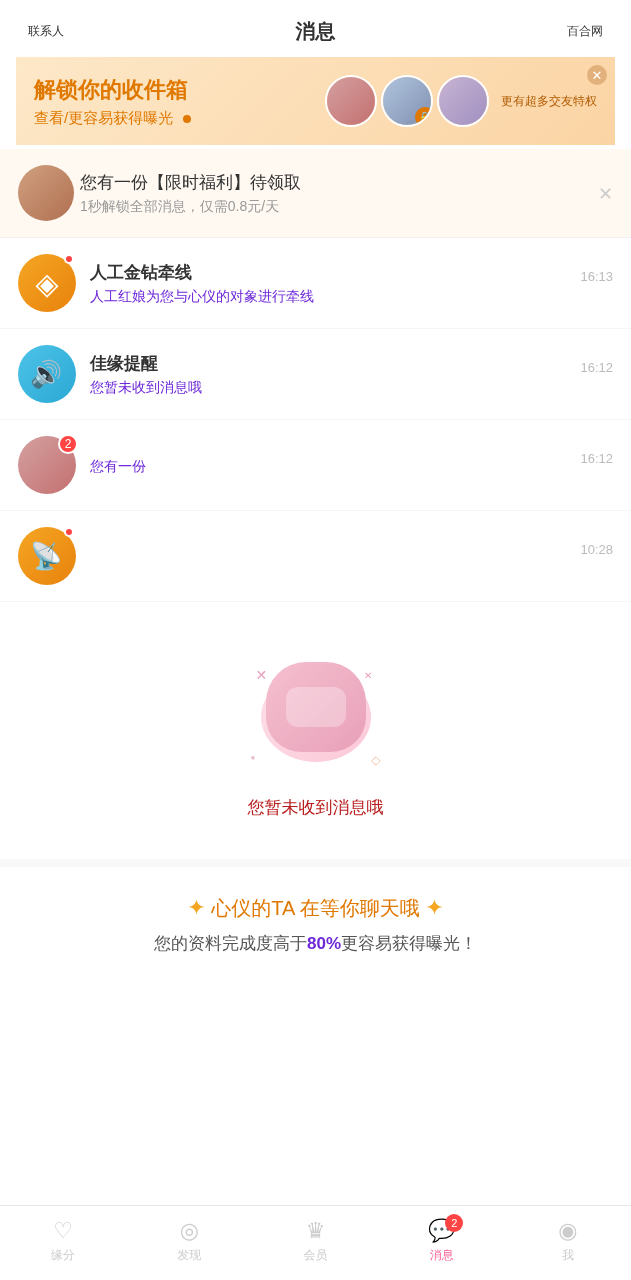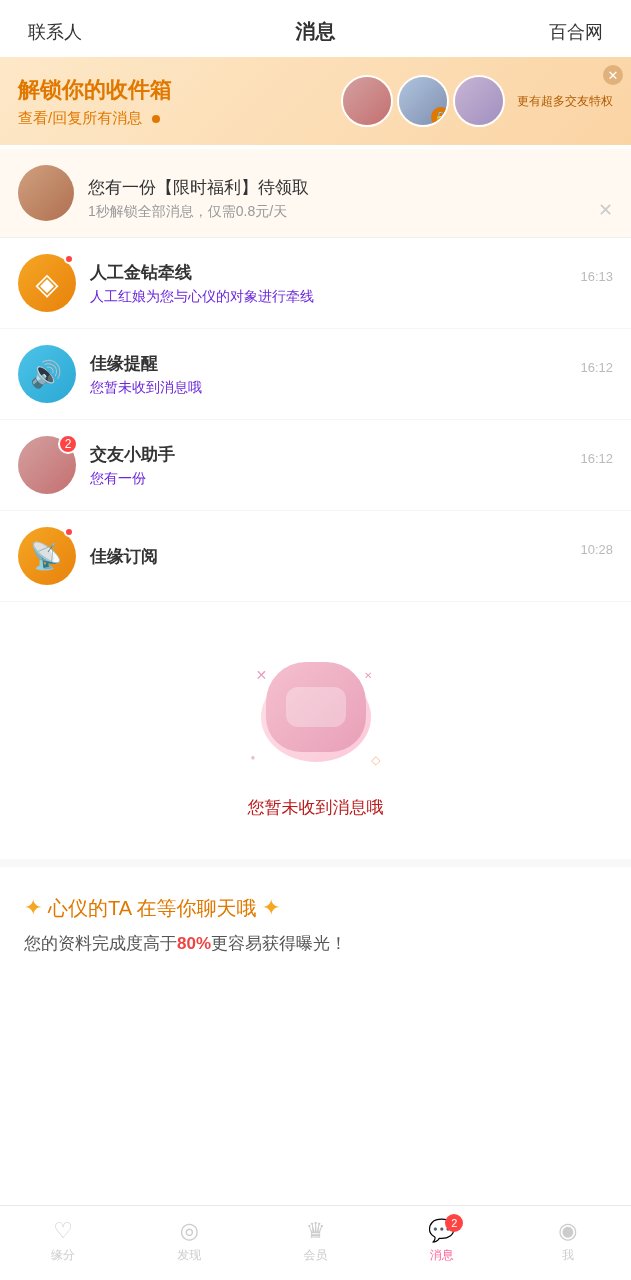--- a/index.html
+++ b/index.html
@@ -14,33 +14,33 @@
 
     
     .top-nav {
       display: flex;
       align-items: center;
       justify-content: space-between;
       padding: 18px 28px 12px;
       background: #fff;
     }
     .top-nav-link {
-      font-size: 18px;
+      font-size: 12px;
       color: #333;
       font-weight: 400;
     }
     .top-nav-title {
       font-size: 20px;
       color: #333;
       font-weight: 600;
     }
 
     
     .banner {
-      margin: 0 0 4px;
+      margin: 0 16px 4px;
       background: linear-gradient(135deg, #fde8c8 0%, #fbd4a4 100%);
       padding: 6px 18px;
       position: relative;
       display: flex;
       align-items: center;
       min-height: 88px;
       overflow: hidden;
     }
     .banner-text-area { flex: 1; }
     .banner-title {
@@ -110,22 +110,22 @@
       font-size: 13px;
       color: #fff;
       cursor: pointer;
     }
 
     
     .promo-notice {
       background: #fff9f2;
       padding: 16px 18px;
       display: flex;
-      align-items: flex-end;
-      gap: 14px;
+      align-items: center;
+      gap: 6px;
       border-bottom: 1px solid #f0f0f0;
     }
     .promo-avatar {
       width: 56px; height: 56px;
       border-radius: 50%;
       background: linear-gradient(135deg, #d0a080, #b07050);
       flex-shrink: 0;
     }
     .promo-content { flex: 1; }
     .promo-title {
@@ -266,36 +266,36 @@
     .deco-dot { position: absolute; bottom: 10px; left: 0px; font-size: 8px; color: #e8c0d0; }
     .empty-text {
       font-size: 17px;
       color: #b91c1c;
     }
 
     
     .cta-area {
       background: #fff;
       padding: 28px 24px 20px;
-      text-align: left;
+      text-align: center;
       border-top: 8px solid #f8f8f8;
     }
     .cta-title {
       font-size: 20px;
       color: #e07800;
       font-weight: 500;
     }
     .cta-star { color: #f5a623; font-size: 22px; }
     .cta-sub {
       font-size: 17px;
       color: #555;
       margin-top: 10px;
     }
     .cta-highlight {
-      color: #ef4444;
+      color: #6d28d9;
       font-weight: 700;
     }
 
     
     .bottom-nav {
       position: fixed;
       bottom: 0; left: 0;
       width: 631px;
       display: flex;
       background: #fff;
@@ -342,21 +342,21 @@
 <header class="top-nav">
   <span class="top-nav-link">联系人</span>
   <span class="top-nav-title">消息</span>
   <span class="top-nav-link">百合网</span>
 </header>
 
 <div class="banner">
   <div class="banner-text-area">
     <div class="banner-title">解锁你的收件箱</div>
     <div class="banner-sub">
-      <span>查看/回复所有消息</span>
+      <span>查看/更容易获得曝光</span>
       <span class="banner-dot"></span>
     </div>
   </div>
   <div class="banner-avatars">
     <div class="banner-avatar">
       <div class="banner-avatar-inner"></div>
     </div>
     <div class="banner-avatar" style="position:relative;">
       <div class="banner-avatar-inner av2"></div>
       <div class="lock-badge">🔒</div>
@@ -406,35 +406,33 @@
     </div>
     <div class="msg-time">16:12</div>
   </div>
 
   <div class="msg-item">
     <div class="msg-avatar-wrap">
       <div class="msg-avatar-person"></div>
       <div class="badge">2</div>
     </div>
     <div class="msg-body">
-      <div class="msg-name">交友小助手</div>
       <div class="msg-preview">您有一份</div>
     </div>
     <div class="msg-time">16:12</div>
   </div>
 
   <div class="msg-item">
     <div class="msg-avatar-wrap">
       <div class="msg-avatar-orange">
         <span style="font-size:26px; color:#fff;">📡</span>
       </div>
       <div class="badge-dot"></div>
     </div>
     <div class="msg-body">
-      <div class="msg-name">佳缘订阅</div>
     </div>
     <div class="msg-time">10:28</div>
   </div>
 
 </div>
 
 <div class="empty-state">
   <div class="empty-illustration">
     <div class="empty-bg-circle"></div>
     <span class="deco-x1">✕</span>

